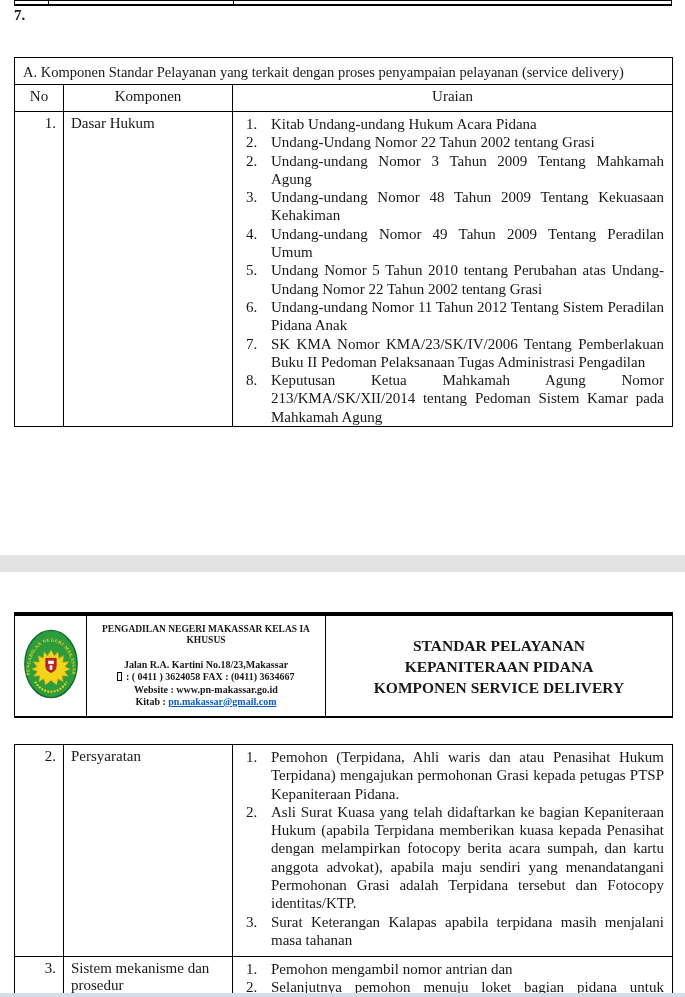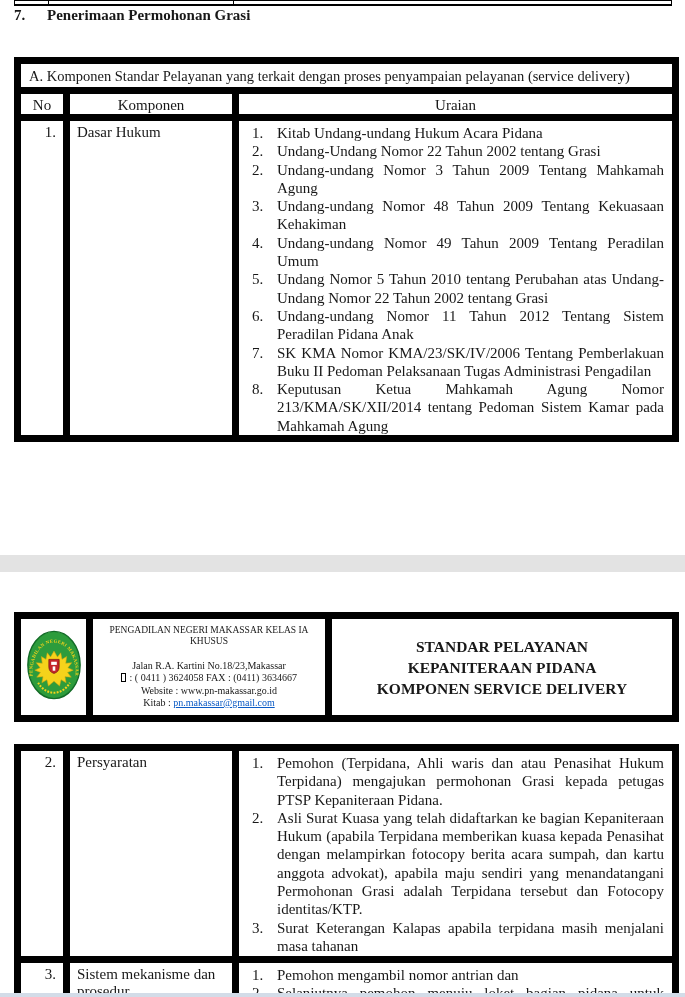--- a/index.html
+++ b/index.html
@@ -14,21 +14,21 @@
   .remnant .thin  { position:absolute; left:14px; top:0; width:658px; height:1px; background:#000; }
   .remnant .thick { position:absolute; left:14px; top:4px; width:658px; height:2px; background:#000; }
   .remnant .stub  { position:absolute; top:0; width:1px; height:5px; background:#000; }
 
   
   .heading { position:absolute; left:14px; top:7px; display:flex; font-weight:bold; font-size:15px; }
   .heading .num { width:33px; }
 
   
   table { border-collapse:collapse; table-layout:fixed; }
-  td { border:7px solid #000000; vertical-align:top;margin-top:25px; }
+  td { border:1px solid #000000; vertical-align:top;margin-top:25px; }
 
   .t1 { position:absolute; left:14px; top:57px; width:658px; }
   .t1 .cap td { height:27px; font-size:14.5px; padding:4px 6px 2px 8px; vertical-align:middle; }
   .t1 .hdr td { height:27px; font-weight:normal; text-align:center; font-size:15px; padding-top:3px; vertical-align:top; }
   .t1 tbody td { height:310px; }
 
   .t2 { position:absolute; left:14px; top:744px; width:658px; }
   .t2 tbody tr:nth-child(1) td { height:212px; }
   .t2 tbody tr:nth-child(2) td { height:80px; }
 
@@ -39,21 +39,21 @@
   .li .n { flex:0 0 25px; }
   .li .t { flex:1; text-align:justify; }
 
   
   .page-gap { position:absolute; left:0; top:555px; width:685px; height:17px; }
 
   
   .letterhead { position:absolute; left:14px; top:612px; width:658px; border-top:4px solid #000; border-bottom:2px solid #000; }
   .letterhead td { height:103px; vertical-align:middle; }
   .lh-logo-cell  { text-align:center; }
-  .lh-court-cell { text-align:center; font-weight:normal; }
+  .lh-court-cell { text-align:center; font-weight:bold; }
   .lh-court-name { font-size:9.5px; line-height:11.5px; padding:0 14px; }
   .lh-line { font-size:10px; line-height:12.5px; }
   .lh-gap { height:12px; }
   .lh-email-link { color:#0b5bc5; text-decoration:underline; }
   .glyph-box { display:inline-block; width:5px; height:9px; border:1px solid #000; vertical-align:-1px; margin-right:1px; }
   .lh-title-cell { text-align:center; font-weight:bold; font-size:15.5px; line-height:21px; }
 
   .bottom-strip { position:absolute; left:0; top:993px; width:685px; height:4px; }
 </style>
 </head>
@@ -65,21 +65,20 @@
     <div class="thin"></div>
     <div class="stub" style="left:14px"></div>
     <div class="stub" style="left:48px"></div>
     <div class="stub" style="left:233px"></div>
     <div class="stub" style="left:671px"></div>
     <div class="thick"></div>
   </div>
 
   <div class="heading">
     <span class="num">7.</span>
-    <span>Penerimaan Permohonan Grasi</span>
   </div>
 
   <table class="t1">
     <colgroup>
         <col style="width:49px">
         <col style="width:169px">
         <col style="width:440px">
       </colgroup>
     <thead>
       <tr class="cap">

